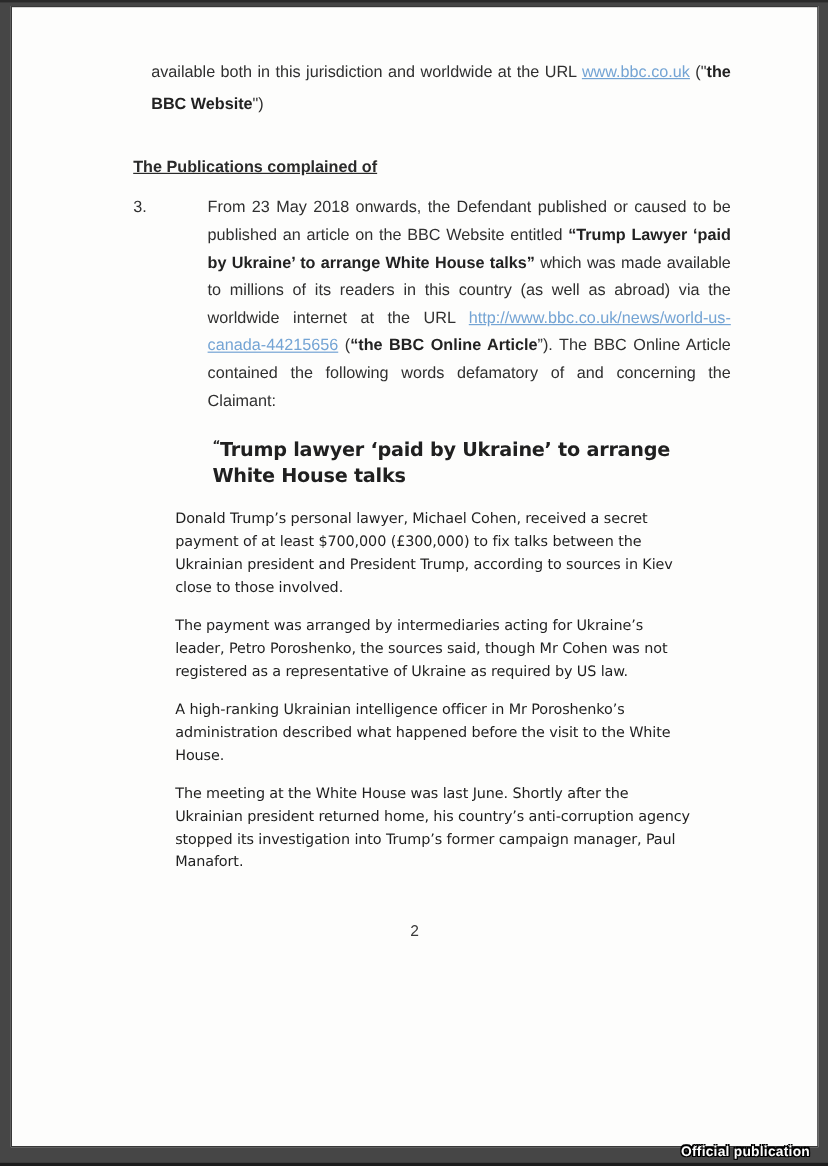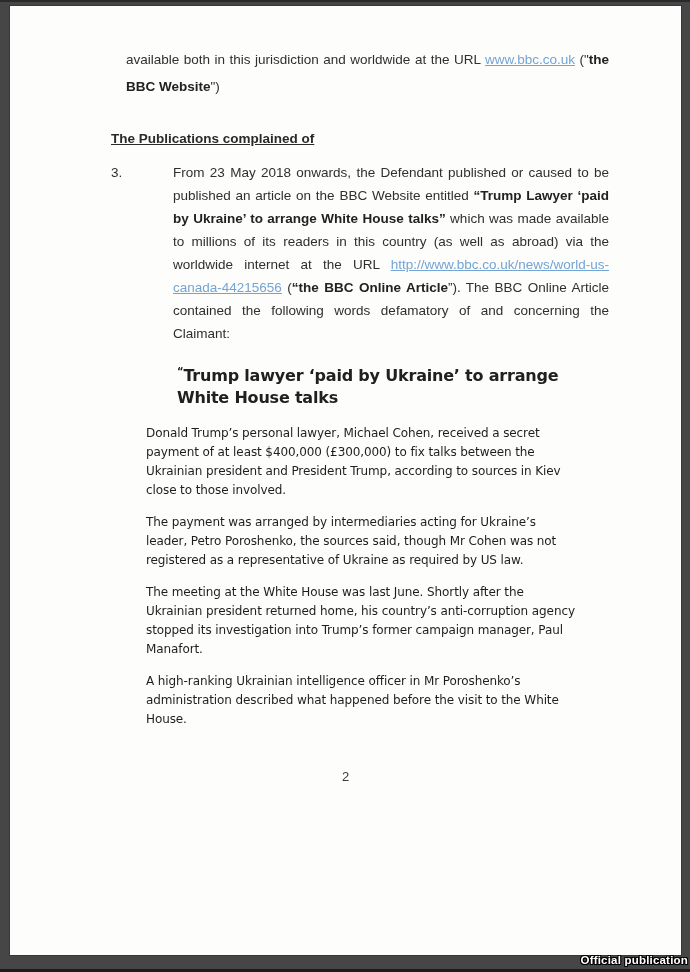--- a/index.html
+++ b/index.html
@@ -92,21 +92,21 @@
   .article p:first-of-type { margin-top: 15px; }
   
   .page-number {
     margin-top: 40px;
     text-align: center;
     font-size: 13px;
     color: #3a3a3a;
   }
   .watermark {
     position: absolute;
-    right: 2px; bottom: 6px;
+    right: 15px; bottom: 6px;
     font-size: 11.5px;
     font-weight: bold;
     color: #ffffff;
     letter-spacing: 0.2px;
     text-shadow:
       -1px -1px 0 #000, 1px -1px 0 #000,
       -1px 1px 0 #000, 1px 1px 0 #000,
       0 1px 0 #000, 1px 0 0 #000;
     z-index: 5;
   }
@@ -120,22 +120,22 @@
 
   <div class="section-heading">The Publications complained of</div>
 
   <div class="numbered-para">
     <span class="para-number">3.</span>
     <div class="para-body"><span>From 23 May 2018 onwards, the Defendant published or caused to be published an article on the BBC Website entitled </span><b>“Trump Lawyer ‘paid by Ukraine’ to arrange White House talks”</b><span> which was made available to millions of its readers in this country (as well as abroad) via the worldwide internet at the URL </span><a class="legal-link">http://www.bbc.co.uk/news/world-us-canada-44215656</a><span> (</span><b>“the BBC Online Article</b><span>”). The BBC Online Article contained the following words defamatory of and concerning the Claimant:</span></div>
   </div>
 
   <div class="article">
     <div class="article-heading"><span class="article-open-quote">“</span><span>Trump lawyer ‘paid by Ukraine’ to arrange White House talks</span></div>
-    <p>Donald Trump’s personal lawyer, Michael Cohen, received a secret payment of at least $400,000 (£300,000) to fix talks between the Ukrainian president and President Trump, according to sources in Kiev close to those involved.</p>
+    <p>Donald Trump’s personal lawyer, Michael Cohen, received a secret payment of at least $700,000 (£300,000) to fix talks between the Ukrainian president and President Trump, according to sources in Kiev close to those involved.</p>
     <p>The payment was arranged by intermediaries acting for Ukraine’s leader, Petro Poroshenko, the sources said, though Mr Cohen was not registered as a representative of Ukraine as required by US law.</p>
+    <p>A high-ranking Ukrainian intelligence officer in Mr Poroshenko’s administration described what happened before the visit to the White House.</p>
     <p>The meeting at the White House was last June. Shortly after the Ukrainian president returned home, his country’s anti-corruption agency stopped its investigation into Trump’s former campaign manager, Paul Manafort.</p>
-    <p>A high-ranking Ukrainian intelligence officer in Mr Poroshenko’s administration described what happened before the visit to the White House.</p>
   </div>
 
   <div class="page-number">2</div>
 </div>
 
 <div class="watermark">Official publication</div>
 
 </body></html>

